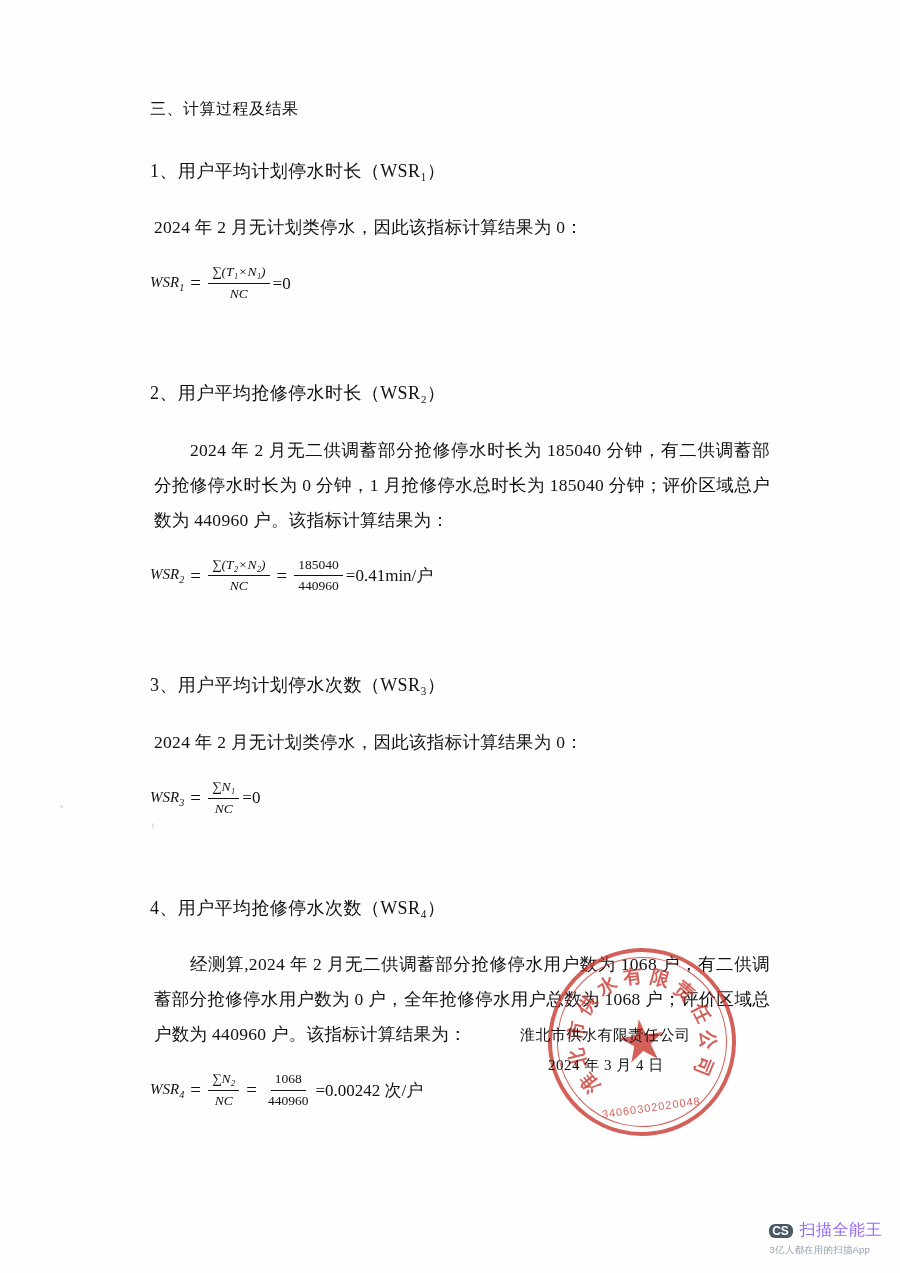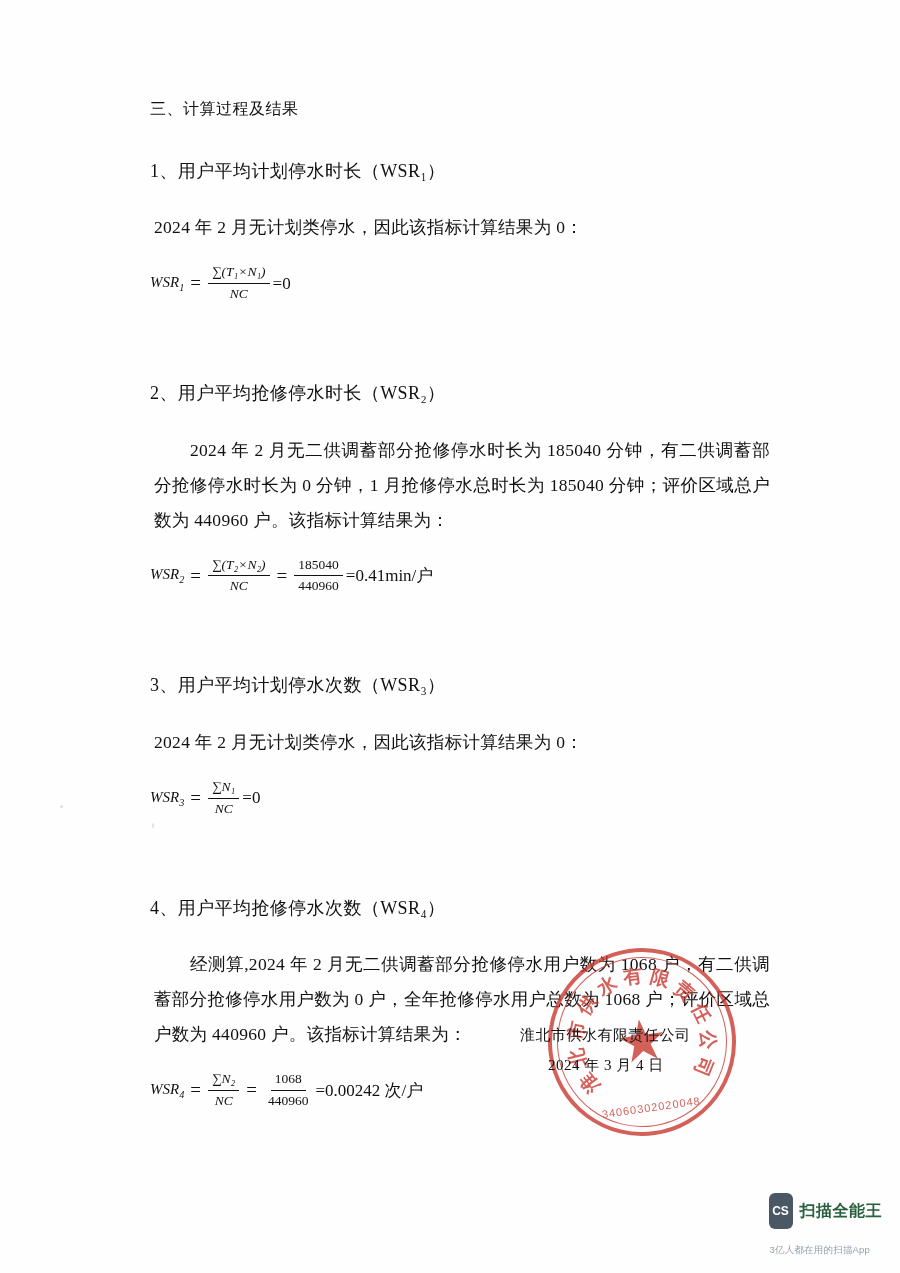--- a/index.html
+++ b/index.html
@@ -188,40 +188,40 @@
     align-items: flex-start;
     opacity: 0.92;
   }
   .wm-row {
     display: flex;
     align-items: center;
     gap: 7px;
   }
   .wm-logo {
     width: 24px;
-    height: 36px;
+    height: 14px;
     border-radius: 6px;
     background: #3b4a5a;
     color: #fff;
     font-size: 12px;
     font-weight: bold;
     font-family: "Liberation Sans", sans-serif;
     display: flex;
     align-items: center;
     justify-content: center;
   }
   .wm-name {
     font-size: 16px;
-    font-weight: bold;
-    color: #14532d;
+    font-weight: normal;
+    color: #8b5cf6;
     font-family: "Liberation Sans", sans-serif;
     letter-spacing: 0.5px;
   }
   .wm-sub {
-    margin-top: 15px;
+    margin-top: 3px;
     margin-left: 1px;
     font-size: 9.5px;
     color: #8a98a6;
     font-family: "Liberation Sans", sans-serif;
     letter-spacing: 0.2px;
   }
   .speck {
     position: absolute;
     background: #d9cfc4;
     border-radius: 50%;

